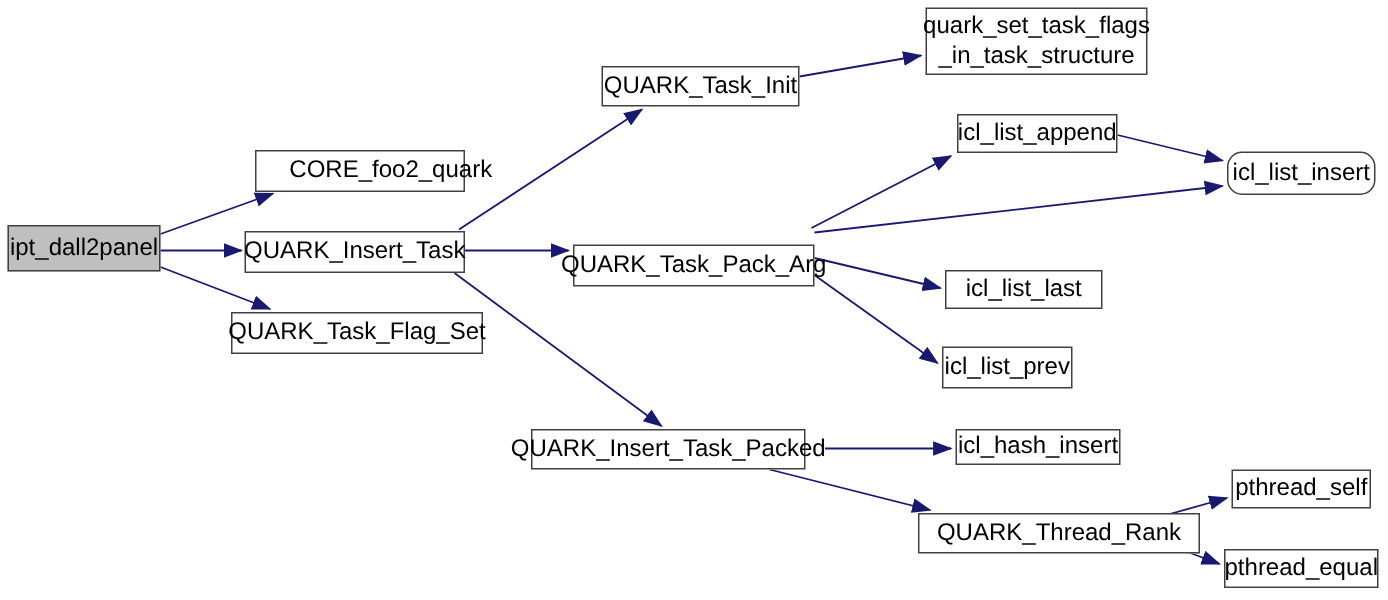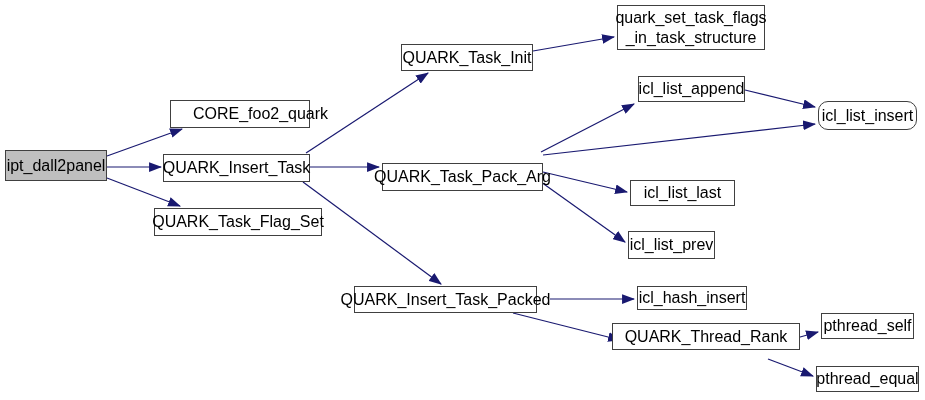--- a/index.html
+++ b/index.html
@@ -129,21 +129,21 @@
   </div>
 
   <div class="node" style="left:354px; top:286px; width:183px; height:27px;">
     <span>QUARK_Insert_Task_Packed</span>
   </div>
 
   <div class="node" style="left:637px; top:286px; width:110px; height:24px;">
     <span>icl_hash_insert</span>
   </div>
 
-  <div class="node" style="left:612px; top:323px; width:188px; height:27px;">
+  <div class="node" style="left:612px; top:342px; width:188px; height:27px;">
     <span>QUARK_Thread_Rank</span>
   </div>
 
   <div class="node" style="left:821px; top:313px; width:93px; height:26px;">
     <span>pthread_self</span>
   </div>
 
   <div class="node" style="left:816px; top:366px; width:103px; height:26px;">
     <span>pthread_equal</span>
   </div>

